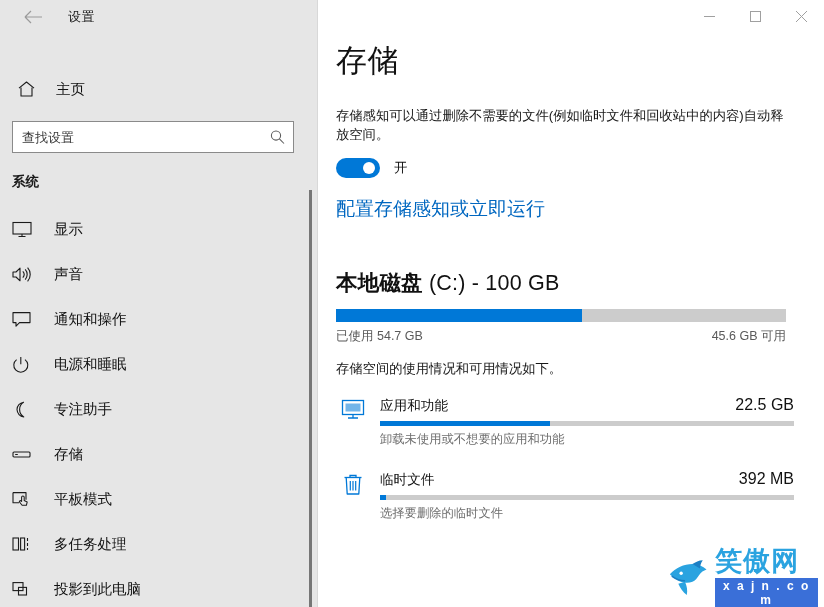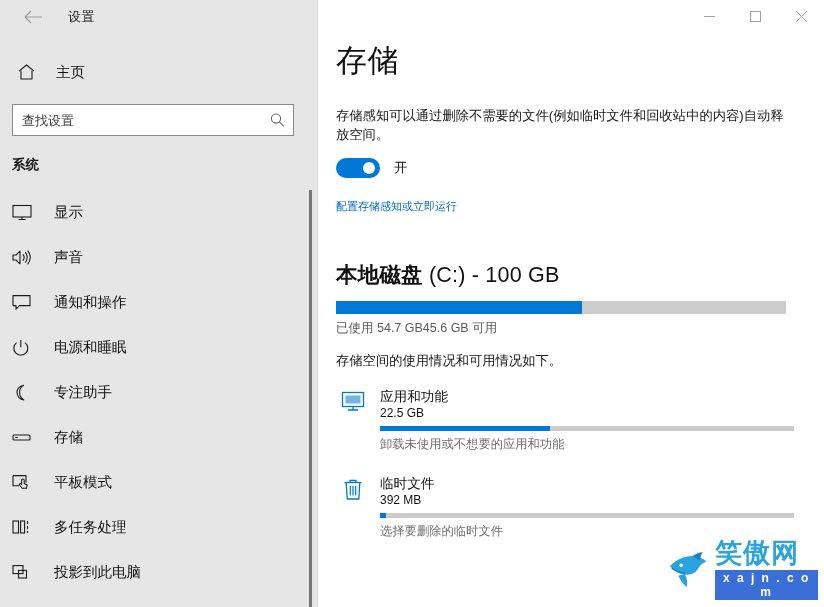--- a/index.html
+++ b/index.html
@@ -40,21 +40,21 @@
   }
   .app-title {
     font-size: 13px;
     color: #1b1b1b;
     letter-spacing: .5px;
   }
   .home-row {
     display: flex;
     align-items: center;
     height: 30px;
-    margin-top: 23px;
+    margin-top: 40px;
     padding-left: 12px;
   }
   .home-icon {
     width: 28px; height: 22px;
     display: flex; align-items: center; justify-content: center;
     color: #1b1b1b;
     margin-right: 16px;
   }
   .home-label {
     font-size: 14.5px;
@@ -192,21 +192,21 @@
     top: 4px; right: 5px;
     width: 12px; height: 12px;
     border-radius: 50%;
     background: #ffffff;
   }
   .toggle-label {
     font-size: 13.3px;
     color: #111111;
   }
   .link {
-    font-size: 11px;
+    font-size: 19px;
     color: #0067c0;
     text-decoration: none;
     display: inline-block;
   }
 
   .drive-title {
     margin-top: 46px;
     font-size: 21.5px;
     color: #111111;
     letter-spacing: .2px;
@@ -222,20 +222,21 @@
     position: relative;
   }
   .drive-bar .fill {
     position: absolute;
     left: 0; top: 0; bottom: 0;
     background: #0078d7;
   }
   .drive-legend {
     width: 450px;
     display: flex;
+    justify-content: space-between;
     margin-top: 6px;
     font-size: 12.5px;
     color: #5a5a5a;
   }
   .usage-note {
     margin-top: 15px;
     font-size: 13.3px;
     color: #181818;
   }
 
@@ -257,28 +258,27 @@
   }
   .cat-body {
     flex: 1 1 auto;
     padding-left: 10px;
     max-width: 414px;
   }
   .cat-head {
     display: flex;
     justify-content: space-between;
     align-items: baseline;
-    flex-direction: column;
   }
   .cat-name {
     font-size: 13.6px;
     color: #111111;
   }
   .cat-size {
-    font-size: 12px;
+    font-size: 16px;
     color: #111111;
   }
   .cat-bar {
     margin-top: 6px;
     height: 5px;
     background: #cccccc;
     position: relative;
   }
   .cat-bar .fill {
     position: absolute;
@@ -288,21 +288,21 @@
   .cat-sub {
     margin-top: 5px;
     font-size: 12.3px;
     color: #6e6e6e;
   }
 
   
   .watermark {
     position: absolute;
     right: 6px;
-    bottom: 12px;
+    bottom: 4px;
     width: 150px;
     height: 50px;
     display: flex;
     align-items: center;
     pointer-events: none;
   }
   .wm-logo { width: 46px; height: 40px; }
   .wm-text-wrap {
     display: flex;
     flex-direction: column;

